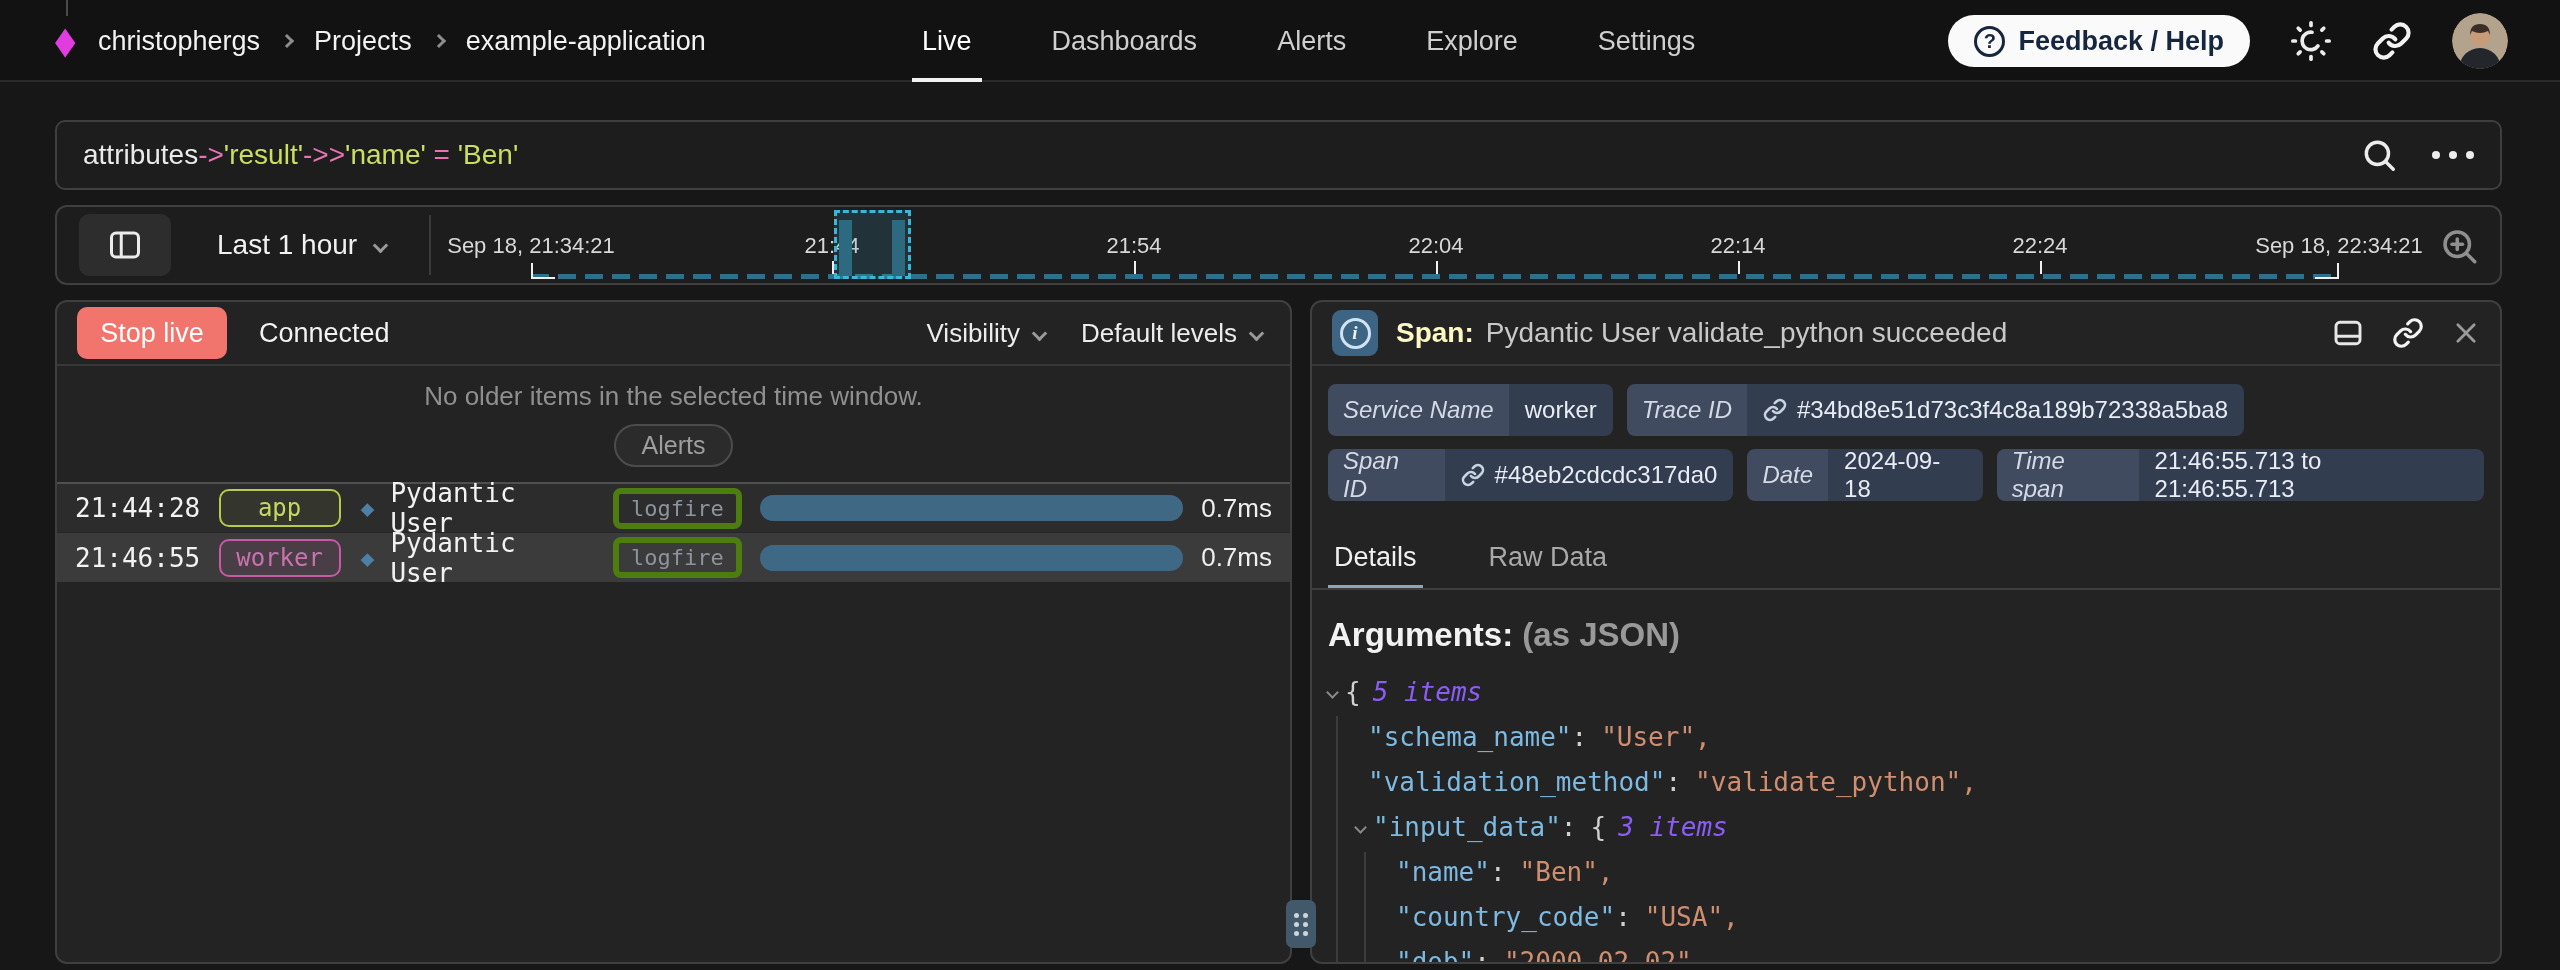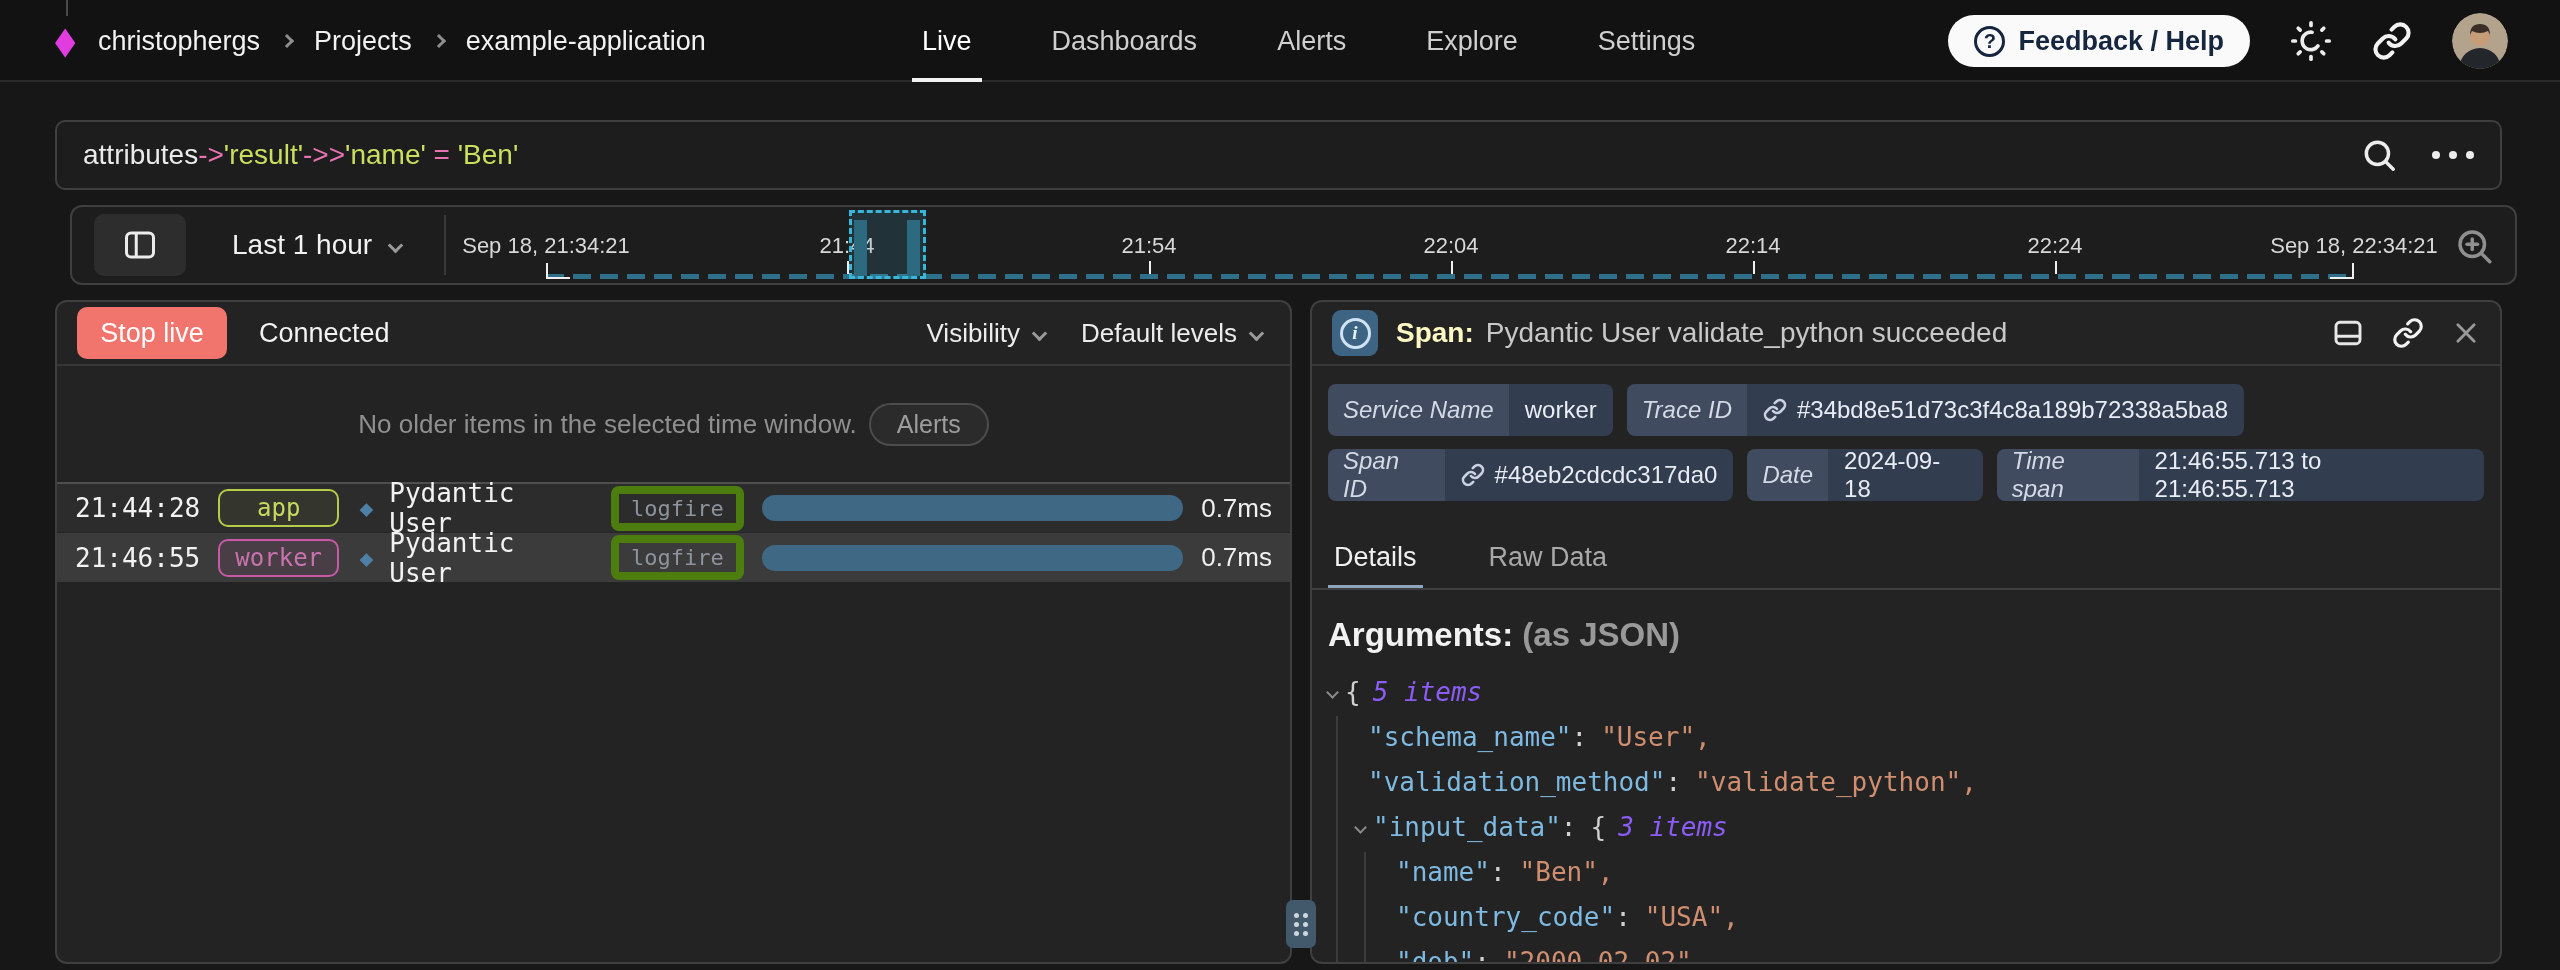--- a/index.html
+++ b/index.html
@@ -29,21 +29,21 @@
   #querybar{position:absolute;left:55px;top:120px;width:2447px;height:70px;background:#1d1d1d;border:2px solid #3f3f3f;border-radius:10px;display:flex;align-items:center;padding:0 26px;font-size:28px;cursor:text}
   #querybar .q{white-space:pre}
   .q-plain{color:#eaeaea}
   .q-op{color:#e972b2}
   .q-str{color:#cbdf5e}
   #query-icons{margin-left:auto;display:flex;align-items:center;gap:34px}
   #dots{display:flex;gap:9px}
   #dots i{width:8px;height:8px;border-radius:50%;background:#ececec}
 
   
-  #timelinebar{position:absolute;left:70px;top:205px;width:2447px;height:80px;background:#1d1d1d;border:2px solid #3f3f3f;border-radius:12px}
+  #timelinebar{position:absolute;left:55px;top:205px;width:2447px;height:80px;background:#1d1d1d;border:2px solid #3f3f3f;border-radius:12px}
   #tl-toggle{position:absolute;left:22px;top:7px;width:92px;height:62px;background:#2d2d2d;border-radius:10px;display:flex;align-items:center;justify-content:center;cursor:pointer}
   #tl-range{position:absolute;left:160px;top:0;height:76px;display:flex;align-items:center;gap:18px;font-size:28px;color:#f2f2f2;cursor:pointer}
   #tl-divider{position:absolute;left:372px;top:8px;width:2px;height:60px;background:#3a3a3a}
   .tl-lbl{position:absolute;top:26px;font-size:22px;color:#d8d8d8;text-align:center;width:180px}
   .tl-tick{position:absolute;top:54px;width:2px;height:13px;background:#f0f0f0}
   #tl-dash{position:absolute;left:474px;top:67px;width:1808px;height:5px;background:repeating-linear-gradient(90deg,#2e7089 0 18px,transparent 18px 27px)}
   .tl-corner{position:absolute;top:56px;width:24px;height:16px}
   #tl-corner-start{left:474px;border-left:2px solid #f0f0f0;border-bottom:2px solid #f0f0f0}
   #tl-corner-end{left:2258px;border-right:2px solid #f0f0f0;border-bottom:2px solid #f0f0f0}
   #tl-selection{position:absolute;left:777px;top:3px;width:77px;height:69px;border:3px dashed #3ab7d8;background:rgba(58,169,200,.16);cursor:grab}
@@ -54,33 +54,33 @@
   .panel{position:absolute;top:300px;background:#232323;border:2px solid #3f3f3f;border-radius:12px;overflow:hidden}
   #livepanel{left:55px;width:1237px;height:664px}
   #detailpanel{left:1310px;width:1192px;height:664px}
   .panel-header{height:64px;border-bottom:2px solid #383838;display:flex;align-items:center;padding:0 20px}
 
   
   #stop-live{width:150px;height:52px;background:#f1756d;border-radius:10px;color:#fff;font-size:27px;display:flex;align-items:center;justify-content:center;cursor:pointer}
   #connected{margin-left:32px;font-size:27px;color:#f2f2f2}
   .dd{display:flex;align-items:center;gap:14px;font-size:26px;color:#ececec;cursor:pointer}
   #live-dds{margin-left:auto;display:flex;gap:36px;padding-right:8px}
-  #empty-area{height:116px;display:flex;flex-direction:row;align-items:center;justify-content:center;gap:12px}
+  #empty-area{height:116px;display:flex;flex-direction:column;align-items:center;justify-content:center;gap:12px}
   #empty-msg{font-size:26px;color:#8f8f8f}
   #today-badge{padding:5px 26px;border:2px solid #4c4c4c;border-radius:24px;background:#2b2b2b;color:#9d9d9d;font-size:25px}
   .log-row{height:50px;display:flex;align-items:center;padding:0 18px;cursor:pointer}
   .log-row.first{border-top:2px solid #4f4f4f;background:#2c2c2c}
   .log-row.selected{background:#3b3b3b;border-top:1px solid #262626}
   .log-time{font-size:26px;color:#f2f2f2;width:132px}
   .svc-badge{width:126px;height:38px;border-radius:10px;display:flex;align-items:center;justify-content:center;font-size:24px;margin-left:16px}
   .svc-app{border:2px solid #b5cc48;color:#c6d95e;background:rgba(181,204,72,.06)}
   .svc-worker{border:2px solid #c958a7;color:#c873ae;background:rgba(201,88,167,.10)}
   .row-diamond{margin-left:20px;font-size:23px;color:#4e80a6}
   .log-title{margin-left:16px;font-size:26px;color:#f2f2f2}
-  .scope-badge{margin-left:26px;border:8px solid #4d7c0f;border-radius:8px;padding:2px 12px;font-size:22px;color:#8d949d}
+  .scope-badge{margin-left:26px;border:6px solid #4d7c0f;border-radius:8px;padding:2px 12px;font-size:22px;color:#8d949d}
   .dur-bar{margin-left:18px;width:438px;height:26px;border-radius:13px;background:#3f6884}
   .dur-lbl{margin-left:18px;font-size:26px;color:#f0f0f0}
 
   
   #handle{position:absolute;left:1286px;top:900px;width:30px;height:48px;border-radius:7px;background:#42596b;display:flex;align-items:center;justify-content:center;cursor:col-resize}
   #handle .grid{display:grid;grid-template-columns:repeat(2,5px);grid-auto-rows:5px;gap:4px}
   #handle .grid i{background:#cdd6dd;border-radius:50%}
 
   
   #info-icon{width:46px;height:46px;border-radius:9px;background:#3d6583;display:flex;align-items:center;justify-content:center}

